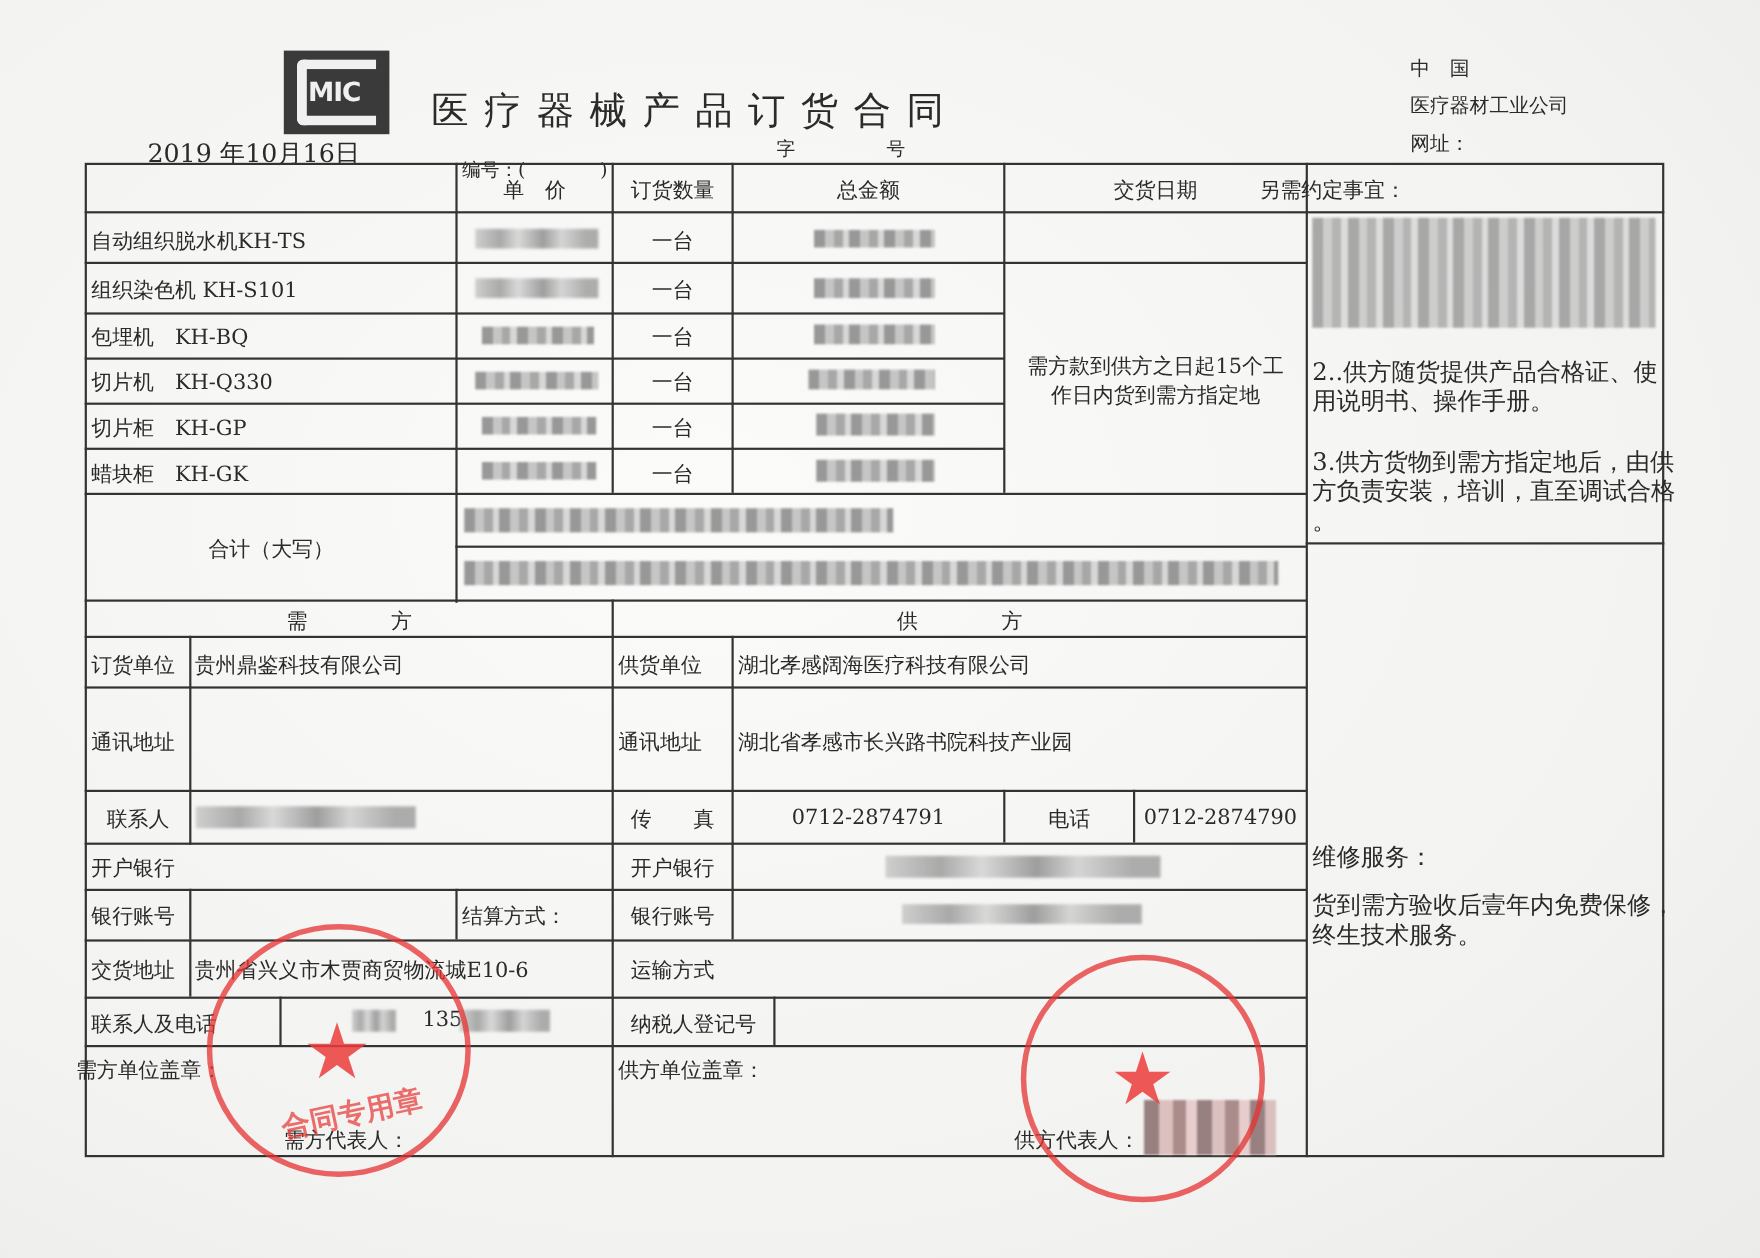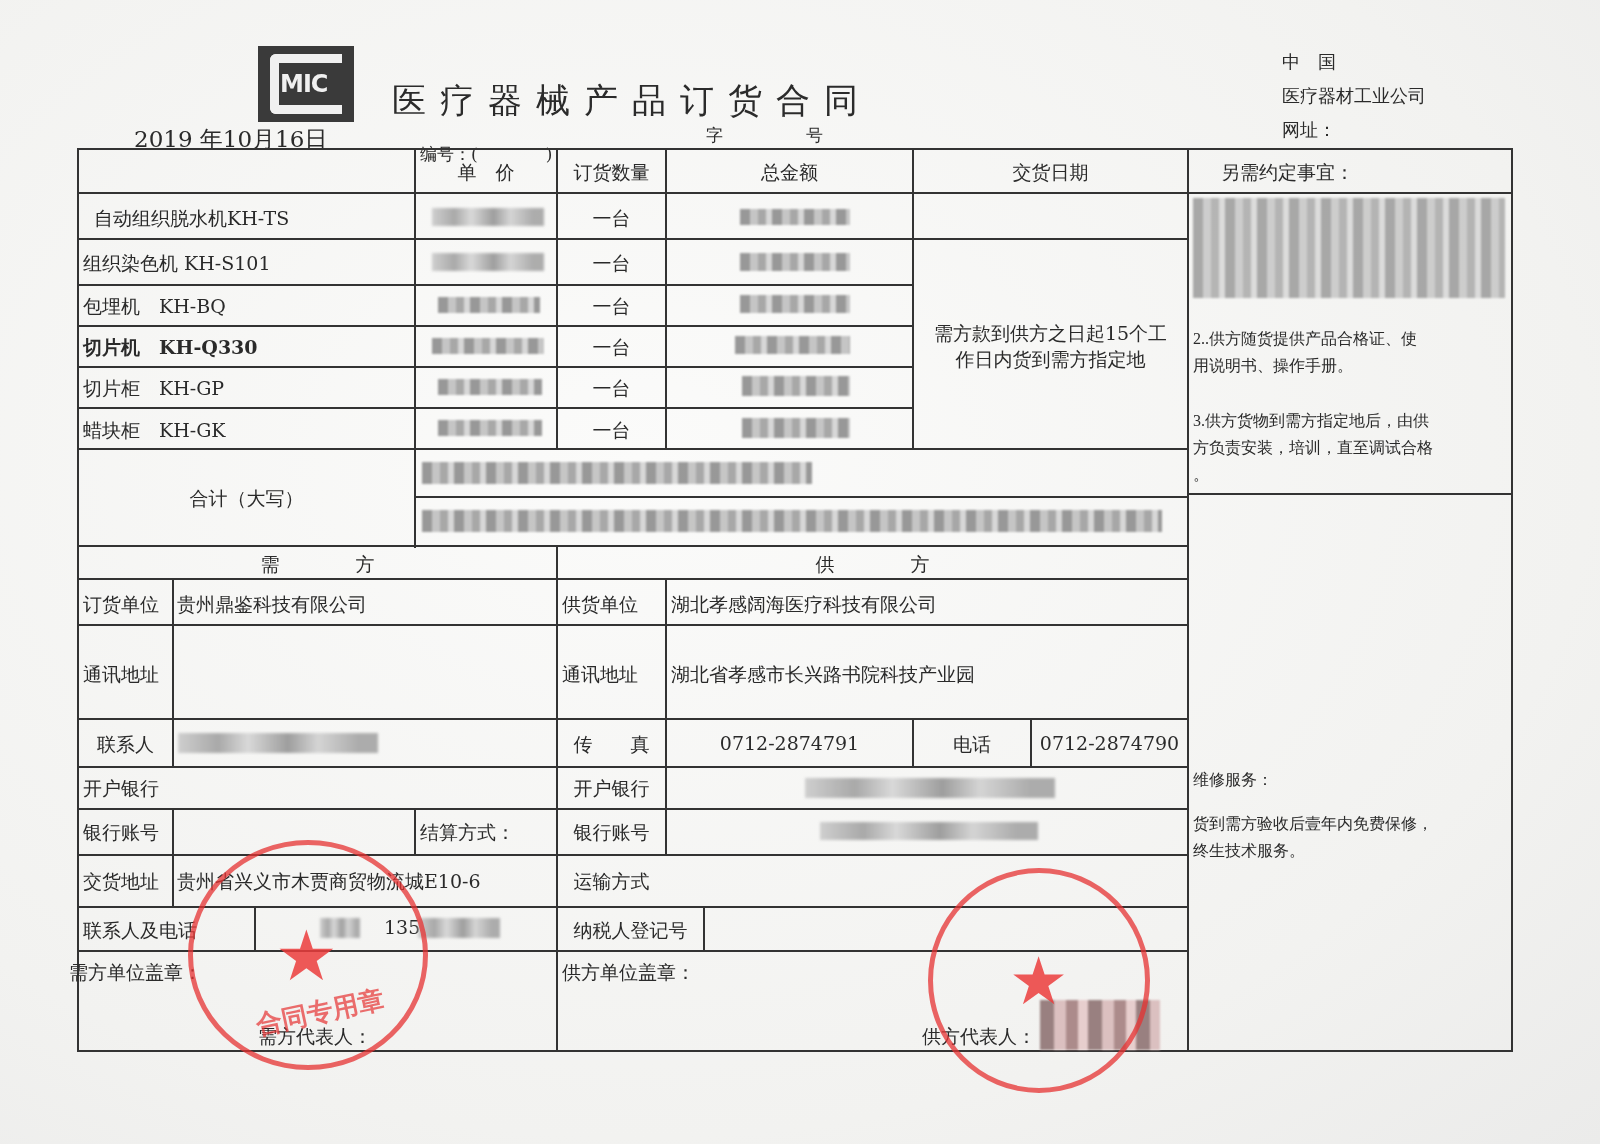--- a/index.html
+++ b/index.html
@@ -17,21 +17,21 @@
   .hao{position:absolute;left:806px;top:124px;font-size:17px;}
   .rt{position:absolute;left:1282px;font-size:18px;}
   .tbl{position:absolute;border:2px solid #333;box-sizing:border-box;}
   .line{position:absolute;background:#333;}
   .h{height:2px;}
   .v{width:2px;}
   .t{position:absolute;font-size:19px;white-space:nowrap;}
   .c{text-align:center;}
   .blur{position:absolute;background:linear-gradient(90deg,#c8c8c8,#9c9c9c 20%,#d4d4d4 35%,#8f8f8f 55%,#cfcfcf 70%,#a0a0a0 90%);filter:blur(1.5px);opacity:.85;}
   .pix{position:absolute;background:repeating-linear-gradient(90deg,#888 0 10px,#bdbdbd 10px 18px,#9a9a9a 18px 26px,#d2d2d2 26px 32px);filter:blur(0.8px);opacity:.85;}
-  .note{position:absolute;font-size:16px;line-height:27px;font-family:Liberation Serif, serif;}
+  .note{position:absolute;font-size:22px;line-height:27px;}
   .stamp{position:absolute;border-radius:50%;border:5px solid rgba(230,50,50,.75);box-sizing:border-box;}
   .stamp .star{position:absolute;color:rgba(235,60,60,.85);font-family:"DejaVu Sans",sans-serif;}
   .stamp .ring{position:absolute;color:rgba(230,50,50,.7);font-weight:bold;font-family:"DejaVu Sans",sans-serif;}
 </style>
 </head>
 <body>
 
 <div class="paper">
 
   <div class="logo">
@@ -83,42 +83,42 @@
   <div class="line v" style="left:172px;top:854px;height:52px;"></div>
   <div class="line h" style="left:77px;top:906px;width:1111px;"></div>
   <div class="line v" style="left:254px;top:906px;height:44px;"></div>
   <div class="line v" style="left:703px;top:906px;height:44px;"></div>
   <div class="line h" style="left:77px;top:950px;width:1111px;"></div>
 
   <div class="t c" style="left:416px;top:160px;width:140px;">单　价</div>
   <div class="t c" style="left:558px;top:160px;width:107px;">订货数量</div>
   <div class="t c" style="left:667px;top:160px;width:245px;">总金额</div>
   <div class="t c" style="left:914px;top:160px;width:273px;">交货日期</div>
-  <div class="t" style="left:1221px;top:160px;text-align:center;">另需约定事宜：</div>
-
-  <div>
-    <div class="t" style="left:83px;top:206px;margin-left:11px;">自动组织脱水机KH-TS</div>
+  <div class="t" style="left:1145px;top:160px;text-align:center;">另需约定事宜：</div>
+
+  <div>
+    <div class="t" style="left:83px;top:206px;">自动组织脱水机KH-TS</div>
     <div class="blur" style="left:432px;top:208px;width:112px;height:18px;"></div>
     <div class="t c" style="left:558px;top:206px;width:107px;">一台</div>
     <div class="pix" style="left:740px;top:209px;width:110px;height:16px;"></div>
   </div>
   <div>
     <div class="t" style="left:83px;top:251px;">组织染色机 KH-S101</div>
     <div class="blur" style="left:432px;top:253px;width:112px;height:18px;"></div>
     <div class="t c" style="left:558px;top:251px;width:107px;">一台</div>
     <div class="pix" style="left:740px;top:253px;width:110px;height:18px;"></div>
   </div>
   <div>
     <div class="t" style="left:83px;top:294px;">包埋机　KH-BQ</div>
     <div class="pix" style="left:438px;top:297px;width:102px;height:16px;"></div>
     <div class="t c" style="left:558px;top:294px;width:107px;">一台</div>
     <div class="pix" style="left:740px;top:295px;width:110px;height:18px;"></div>
   </div>
   <div>
-    <div class="t" style="left:83px;top:335px;font-weight:bold;">切片机　KH-Q330</div>
+    <div class="t" style="left:83px;top:335px;">切片机　KH-Q330</div>
     <div class="pix" style="left:432px;top:338px;width:112px;height:16px;"></div>
     <div class="t c" style="left:558px;top:335px;width:107px;">一台</div>
     <div class="pix" style="left:735px;top:336px;width:115px;height:18px;"></div>
   </div>
   <div>
     <div class="t" style="left:83px;top:376px;">切片柜　KH-GP</div>
     <div class="pix" style="left:438px;top:379px;width:104px;height:16px;"></div>
     <div class="t c" style="left:558px;top:376px;width:107px;">一台</div>
     <div class="pix" style="left:742px;top:376px;width:108px;height:20px;"></div>
   </div>

